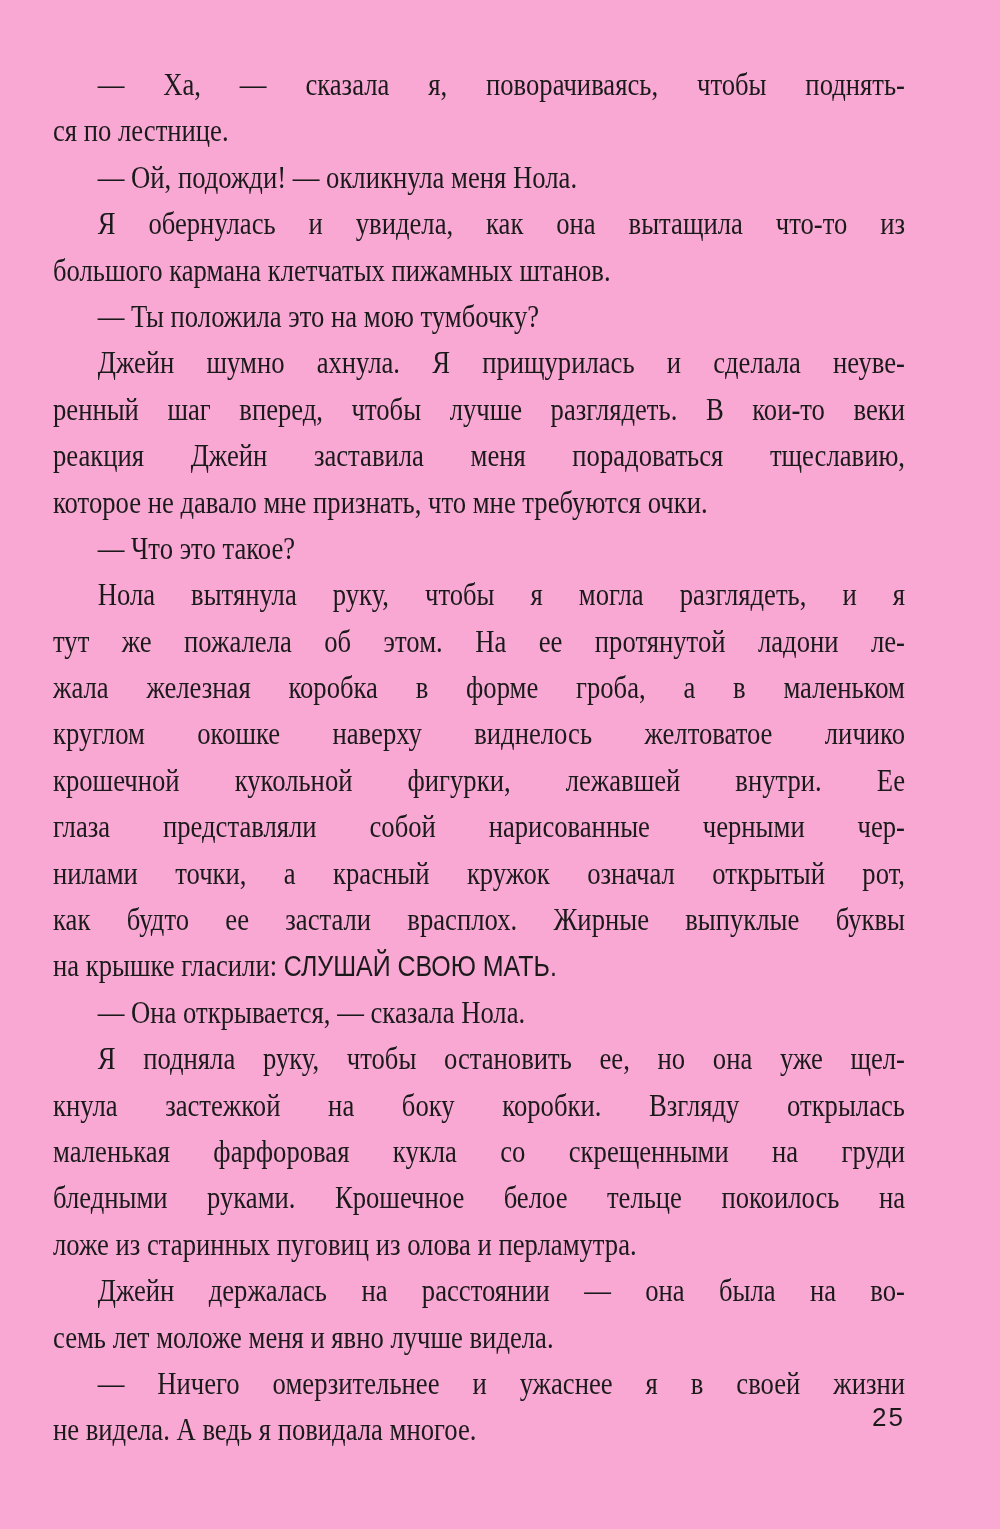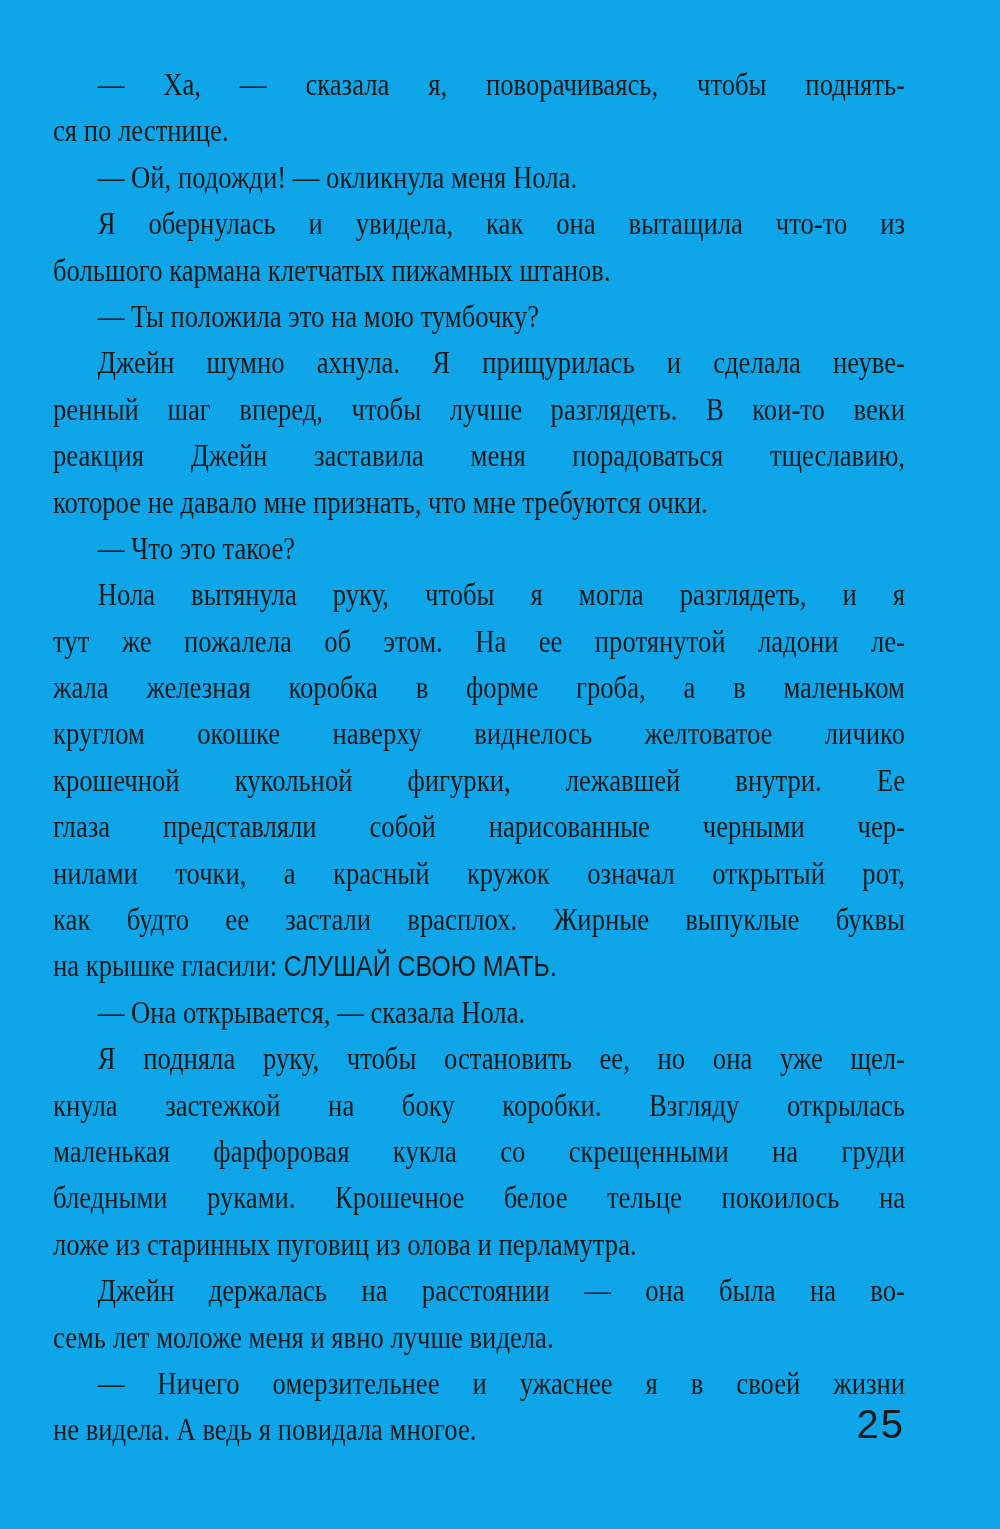--- a/index.html
+++ b/index.html
@@ -12,21 +12,21 @@
     height: 1529px;
     position: relative;
     overflow: hidden;
   }
   .page {
     position: absolute;
     left: 0;
     top: 0;
     width: 1000px;
     height: 1529px;
-    background: #0ea5e9;
+    background: #f9a8d4;
   }
   .text-block {
     position: absolute;
     left: 53px;
     top: 62px;
     width: 852px;
     font-family: "Liberation Serif", "DejaVu Serif", serif;
     font-size: 31px;
     color: #1a1a1a;
   }
@@ -50,21 +50,21 @@
   }
   .caps {
     font-family: "Liberation Sans", "DejaVu Sans", sans-serif;
     font-size: 29px;
   }
   .page-number {
     position: absolute;
     right: 95px;
     top: 1402px;
     font-family: "Liberation Sans", "DejaVu Sans", sans-serif;
-    font-size: 40px;
+    font-size: 26px;
     color: #1a1a1a;
     letter-spacing: 2px;
   }
 </style>
 </head>
 <body>
 
 <div class="page">
   <div class="text-block">
     <span class="line indent">— Ха, — сказала я, поворачиваясь, чтобы поднять-</span>

